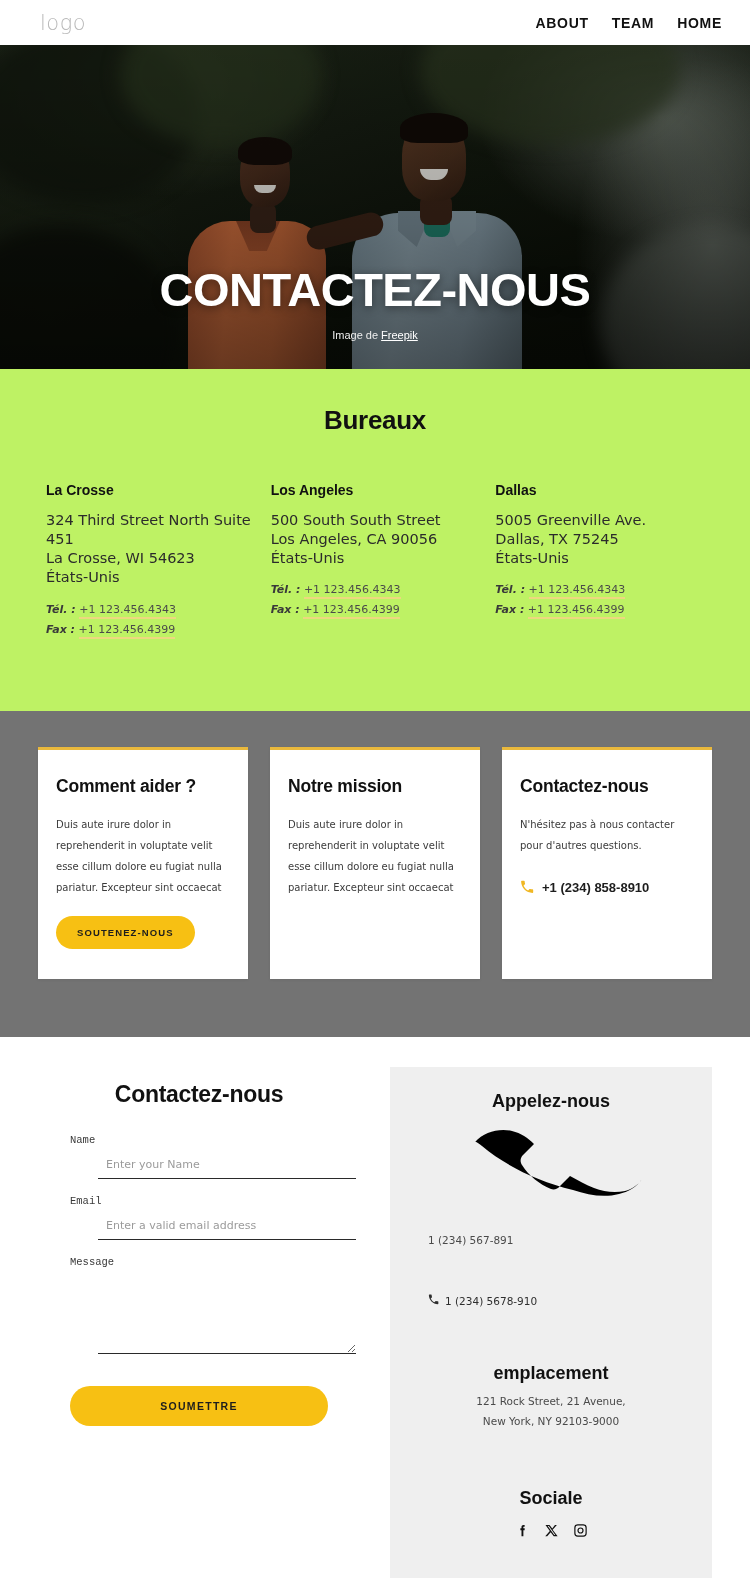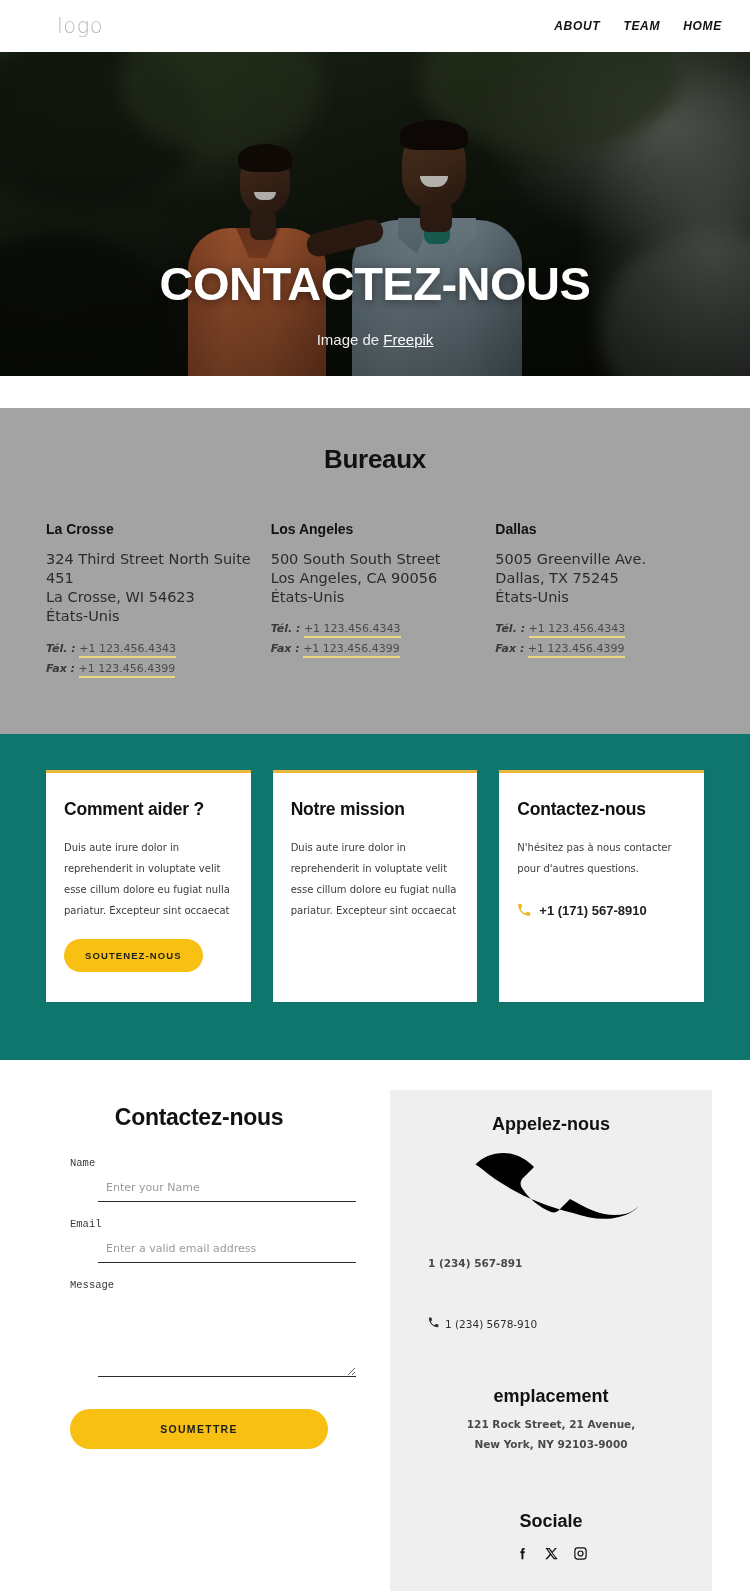--- a/index.html
+++ b/index.html
@@ -7,43 +7,42 @@
     width: 750px;
     background: #ffffff;
     font-family: "Liberation Sans", sans-serif;
     color: #1d1d1d;
     -webkit-font-smoothing: antialiased;
   }
   .page { width: 750px; position: relative; overflow: hidden; }
 
   
   .site-header {
-    height: 52px;
+    height: 45px;
     background: #ffffff;
     display: flex;
     align-items: center;
     justify-content: space-between;
-    padding: 0 28px 0 57px;
+    padding: 0 28px 0 40px;
   }
   .logo {
     font-size: 21px;
     color: #b8b8b8;
     letter-spacing: .5px;
     font-family: "DejaVu Sans", sans-serif;
     font-weight: 300;
   }
   .nav { display: flex; align-items: center; gap: 23px; }
   .nav-link {
-    font-size: 12px;
+    font-size: 14px;
     font-weight: bold;
     letter-spacing: .7px;
     color: #111111;
     text-decoration: none;
     cursor: pointer;
-    font-style: italic;
   }
 
   
   .hero {
     position: relative;
     height: 324px;
     overflow: hidden;
     background: #0b1008;
   }
   .hero-photo { position: absolute; inset: 0; }
@@ -149,28 +148,28 @@
   }
   .hero-title {
     font-size: 47px;
     font-weight: bold;
     color: #ffffff;
     letter-spacing: -.5px;
     line-height: 1;
     text-shadow: 0 2px 10px rgba(0,0,0,.45);
   }
   .hero-caption {
-    margin-top: 24px;
-    font-size: 15px;
+    margin-top: 16px;
+    font-size: 11px;
     color: #eeeeee;
   }
   .hero-caption a { color: #ffffff; text-decoration: underline; cursor: pointer; }
 
   
-  .offices { background: #a3a3a3; padding: 36px 0 52px; margin-top: 32px; }
+  .offices { background: #bef264; padding: 36px 0 68px; }
   .section-title {
     text-align: center;
     font-size: 26px;
     font-weight: bold;
     color: #111111;
     letter-spacing: -.3px;
   }
   .offices-grid {
     display: grid;
     grid-template-columns: repeat(3, 1fr);
@@ -200,21 +199,21 @@
   .office-line .lbl { font-style: italic; font-weight: bold; font-size: 11px; }
   .office-line a {
     color: #4a4a4a;
     text-decoration: none;
     border-bottom: 2px solid #edd87f;
     padding-bottom: 1px;
     cursor: pointer;
   }
 
   
-  .cards-section { background: #0f766e; padding: 36px 8px 58px; }
+  .cards-section { background: #737373; padding: 36px 0 58px; }
   .cards-grid {
     display: grid;
     grid-template-columns: repeat(3, 1fr);
     gap: 22px;
     padding: 0 38px;
   }
   .card {
     background: #ffffff;
     border-top: 3px solid #e9b83c;
     padding: 26px 18px 30px 18px;
@@ -325,21 +324,20 @@
     font-weight: bold;
     color: #111111;
     margin-bottom: 8px;
   }
   .handset { margin: 6px auto 10px auto; display: block; }
   .info-text {
     font-size: 10.5px;
     color: #4a4a4a;
     font-family: "DejaVu Sans", sans-serif;
     line-height: 1.9;
-    font-weight: bold;
   }
   .info-left { text-align: left; padding-left: 18px; }
   .info-phone-row {
     display: flex; align-items: center; gap: 6px;
     font-size: 10.5px; color: #2e2e2e;
     font-family: "DejaVu Sans", sans-serif;
     padding-left: 18px;
     margin-top: 44px;
   }
   .info-block { margin-top: 56px; }
@@ -444,21 +442,21 @@
 
       <div class="card">
         <div class="card-title">Contactez-nous</div>
         <div class="card-text">N'hésitez pas à nous contacter pour d'autres questions.</div>
         <div class="card-phone">
           <span class="phone-mini">
             <svg width="14" height="14" viewBox="0 0 24 24" fill="#f0b723">
                 <path d="M6.6 10.8c1.6 3.1 4.2 5.6 7.3 7.2l2.4-2.4c.3-.3.8-.4 1.2-.3 1.3.4 2.6.7 4 .7.6 0 1.1.5 1.1 1.1V21c0 .6-.5 1.1-1.1 1.1C10.8 22.1 1.9 13.2 1.9 2.2 1.9 1.6 2.4 1.1 3 1.1h3.9c.6 0 1.1.5 1.1 1.1 0 1.4.2 2.7.7 4 .1.4 0 .9-.3 1.2l-2.4 2.4z"></path>
               </svg>
           </span>
-          <span>+1 (171) 567-8910</span>
+          <span>+1 (234) 858-8910</span>
         </div>
       </div>
 
     </div>
   </section>
 
   <section class="contact-section">
     <div class="contact-grid">
 
       <div class="contact-form">

